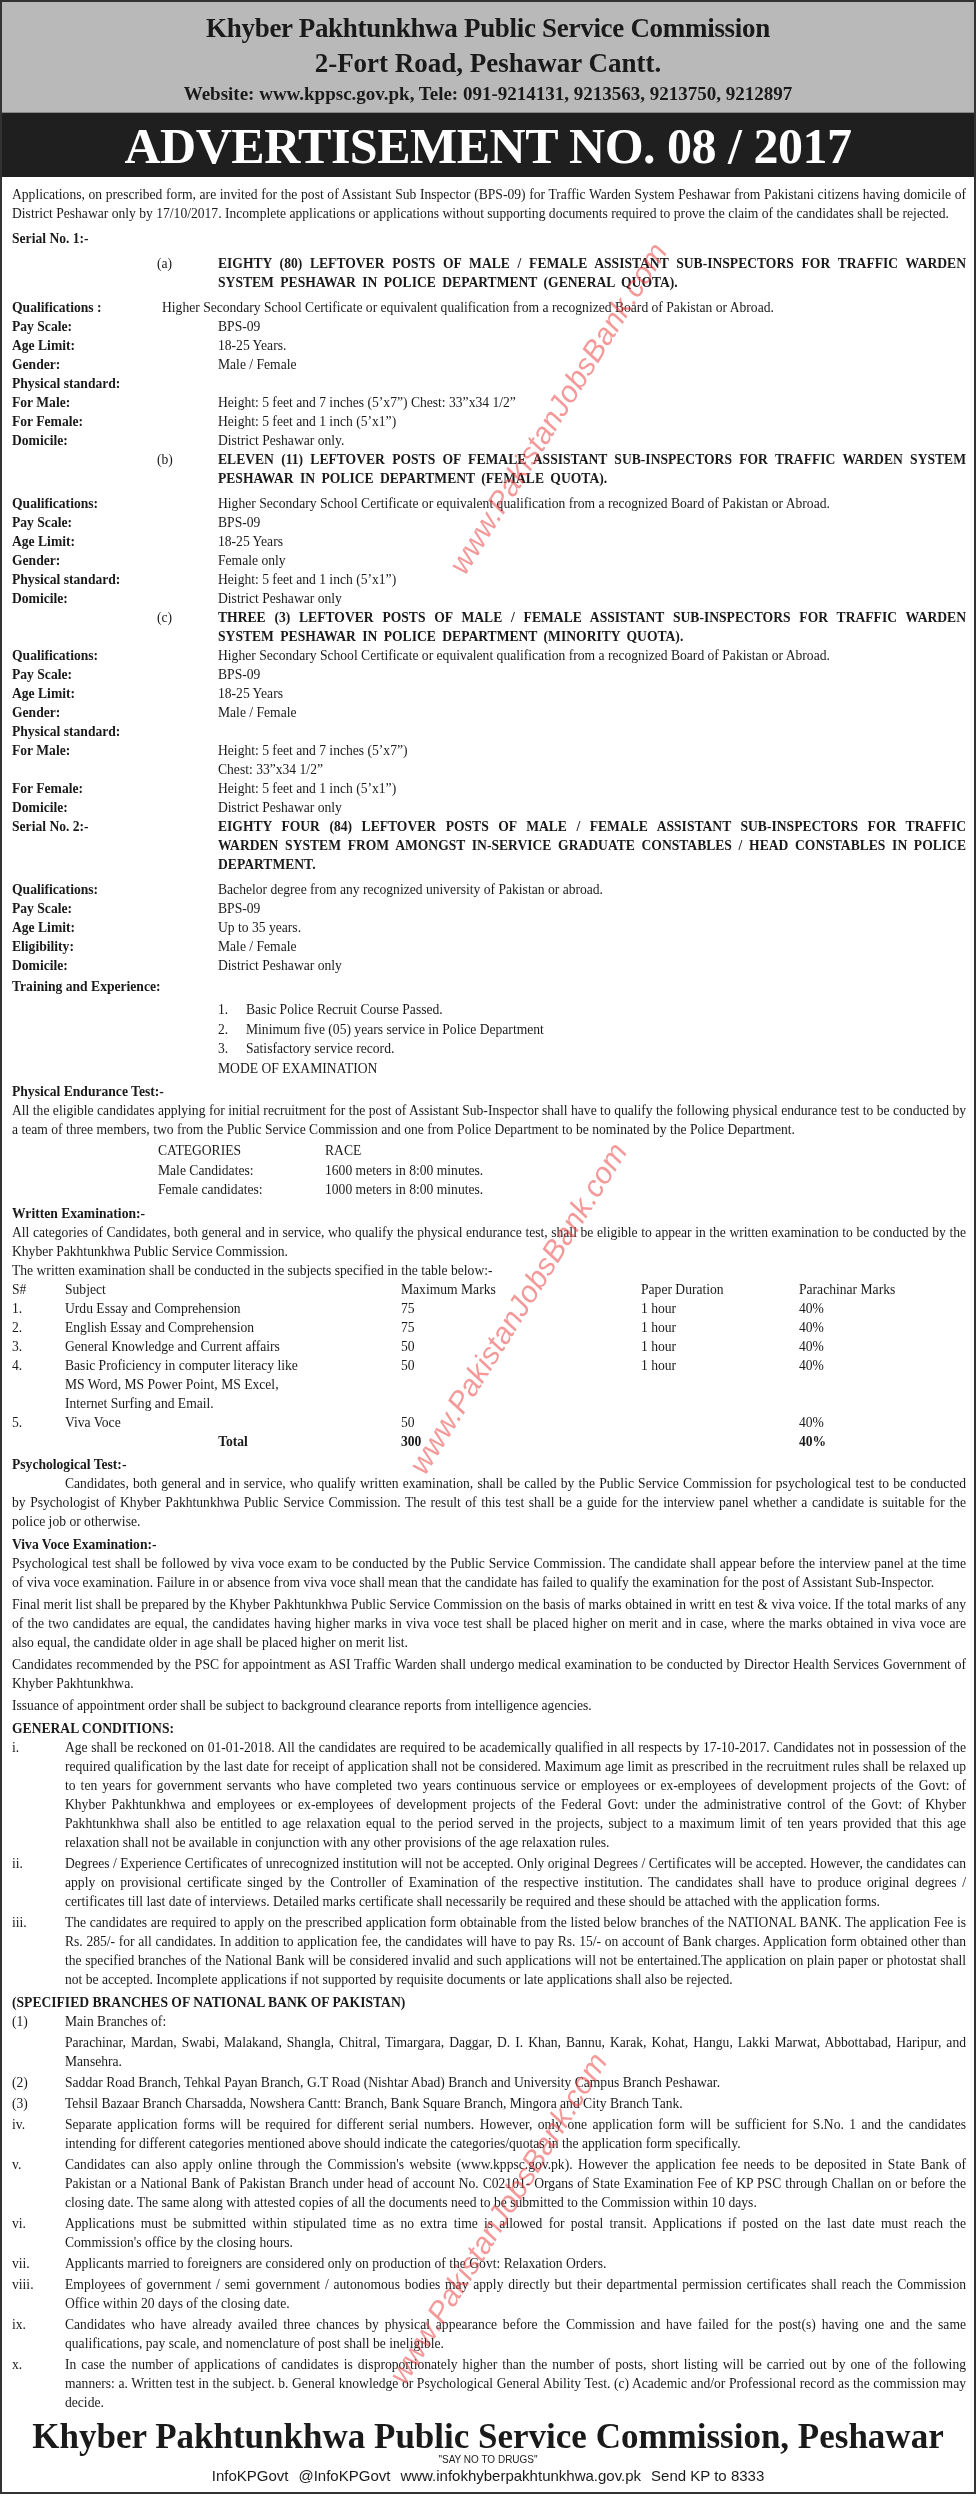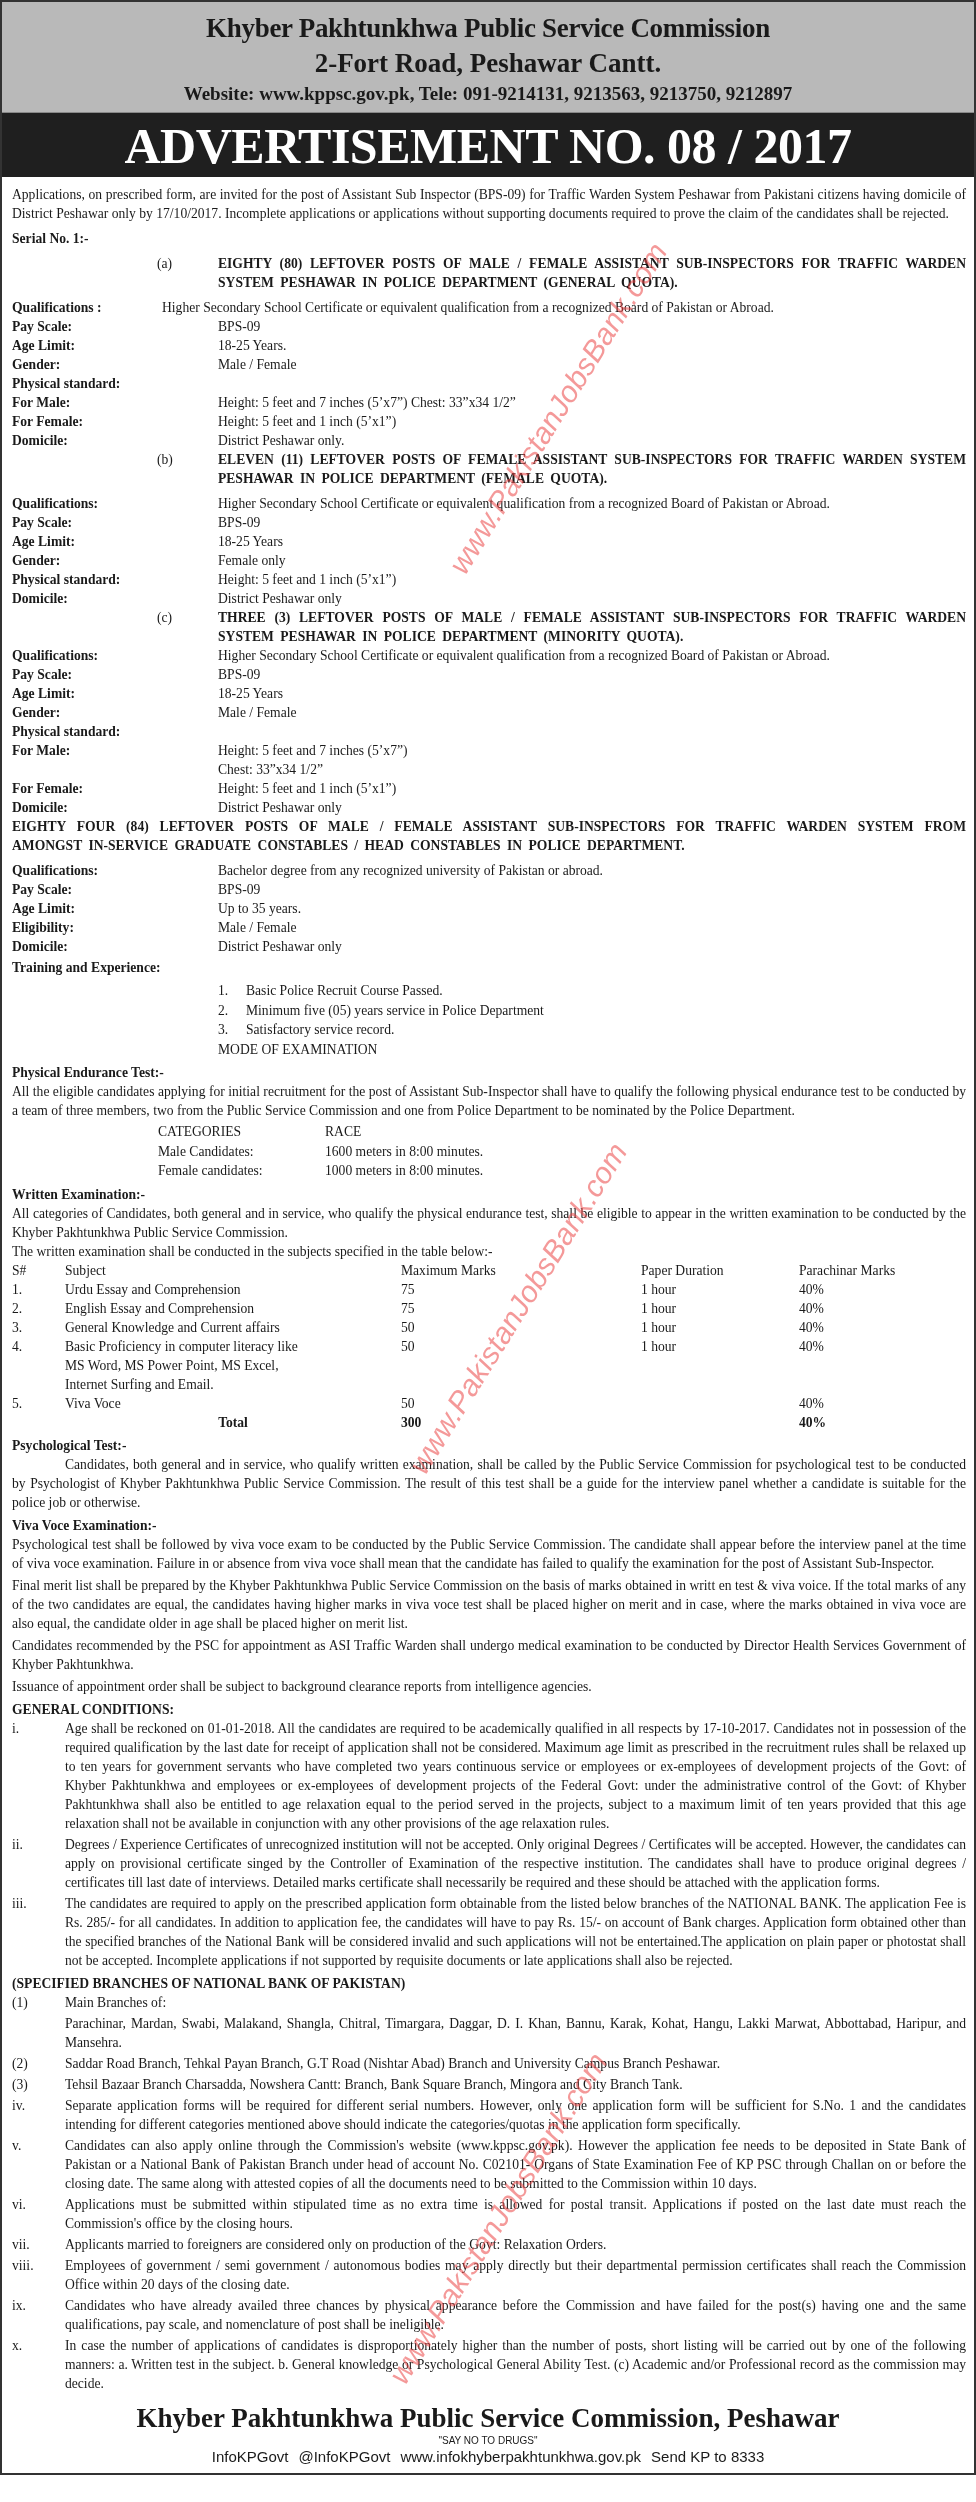--- a/index.html
+++ b/index.html
@@ -37,21 +37,21 @@
   table.exam td.mm { width: 240px; }
   table.exam td.pd { width: 158px; }
   table.exam tr.total td { font-weight: bold; }
   .gc { display: flex; margin-bottom: 2px; }
   .gc .n { width: 53px; flex: none; }
   .gc .t { flex: 1; text-align: justify; }
   .indent { text-indent: 53px; }
   .sec-h { font-weight: bold; margin-top: 4px; }
   .footer { text-align: center; padding: 2px 0 6px; }
   .footer .exam-title { font-size: 27px; font-weight: bold; line-height: 34px; }
-  .footer .org2 { font-size: 27px; font-weight: bold; line-height: 34px; }
+  .footer .org2 { font-size: 35px; font-weight: bold; line-height: 34px; }
   .footer .motto { font-family: "Liberation Sans", sans-serif; font-size: 10px; line-height: 12px; }
   .footer .social { font-family: "Liberation Sans", sans-serif; font-size: 15px; display: flex; justify-content: center; gap: 10px; align-items: center; line-height: 20px; }
   .watermark { position: absolute; color: rgba(235, 70, 70, 0.55); font-family: "Liberation Sans", sans-serif; font-size: 30px; font-style: italic; transform: rotate(-58deg); transform-origin: left top; white-space: nowrap; pointer-events: none; }
 </style>
 </head>
 <body>
 
 <div class="ad">
 
   <div class="head-band">
@@ -176,20 +176,21 @@
           <span class="k">For Female:</span>
           <span class="v">Height: 5 feet and 1 inch (5’x1”)</span>
         </div>
       <div class="row">
           <span class="k">Domicile:</span>
           <span class="v">District Peshawar only</span>
         </div>
     </div>
 
     <div class="serial2">
+      <span class="k">Serial No. 2:-</span>
       <span class="txt">EIGHTY FOUR (84) LEFTOVER POSTS OF MALE / FEMALE ASSISTANT SUB-INSPECTORS FOR TRAFFIC WARDEN SYSTEM FROM AMONGST IN-SERVICE GRADUATE CONSTABLES / HEAD CONSTABLES IN POLICE DEPARTMENT.</span>
     </div>
     <div>
       <div class="row">
           <span class="k">Qualifications:</span>
           <span class="v">Bachelor degree from any recognized university of Pakistan or abroad.</span>
         </div>
       <div class="row">
           <span class="k">Pay Scale:</span>
           <span class="v">BPS-09</span>

